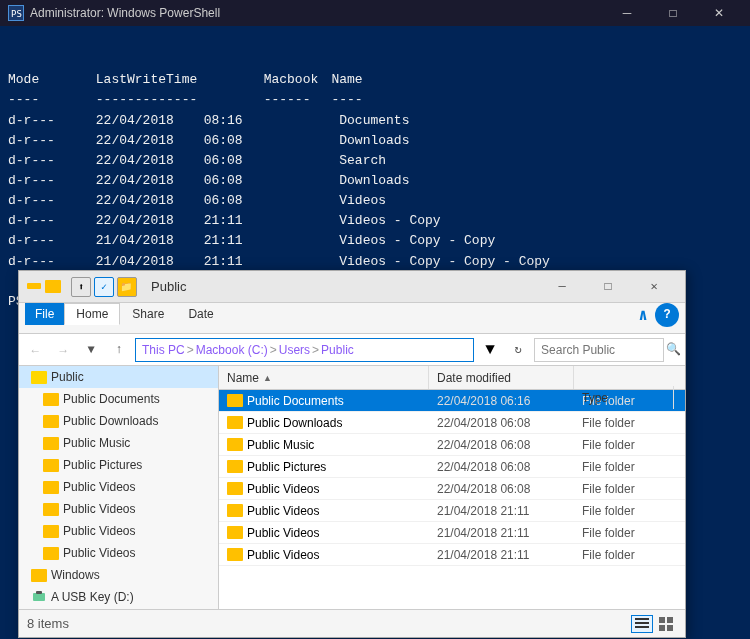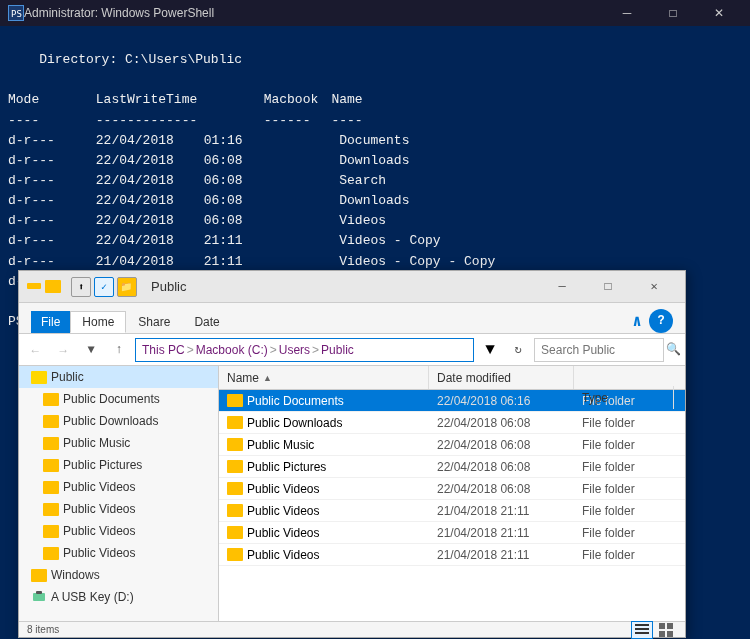--- a/index.html
+++ b/index.html
@@ -13,20 +13,21 @@
       height: 639px;
       background: #012456;
       color: #f0f0f0;
     }
     .ps-titlebar {
       background: #1a1a2e;
       height: 26px;
       display: flex;
       align-items: center;
       padding: 0 8px;
+      gap: 6px;
     }
     .ps-titlebar-icon {
       width: 16px; height: 16px;
       background: #4a90d9;
       display: flex; align-items: center; justify-content: center;
       font-size: 10px; color: white;
     }
     .ps-titlebar-title {
       flex: 1;
       font-size: 12px;
@@ -87,23 +88,23 @@
       cursor: pointer;
     }
 
     
     .exp-ribbon {
       background: #f5f5f5;
       border-bottom: 1px solid #cccccc;
     }
     .exp-ribbon-tabs {
       display: flex;
-      align-items: flex-end;
+      align-items: flex-start;
       height: 30px;
-      padding: 0 12px;
+      padding: 0 6px;
     }
     .exp-tab {
       padding: 4px 12px;
       font-family: 'Segoe UI', sans-serif;
       font-size: 12px;
       cursor: pointer;
       color: #333;
     }
     .exp-tab.active {
       background: white;
@@ -141,21 +142,21 @@
       flex: 1;
       height: 24px;
       border: 1px solid #0078d7;
       padding: 2px 6px;
       font-family: 'Segoe UI', sans-serif;
       font-size: 12px;
       display: flex;
       align-items: center;
       background: white;
     }
-    .path-part { color: #701a75; }
+    .path-part { color: #8b5cf6; }
     .path-sep { color: #999; margin: 0 2px; }
     .exp-refresh {
       width: 24px; height: 24px;
       display: flex; align-items: center; justify-content: center;
       cursor: pointer; color: #555; font-size: 12px;
     }
     .exp-search {
       width: 130px; height: 24px;
       border: 1px solid #cccccc;
       padding: 2px 6px;
@@ -250,27 +251,27 @@
       text-overflow: ellipsis;
     }
     .file-cell.name { width: 210px; display: flex; align-items: center; gap: 4px; }
     .file-cell.date { width: 145px; color: #555; }
     .file-cell.type { width: 100px; color: #555; }
     .file-row.selected-blue .file-cell.date,
     .file-row.selected-blue .file-cell.type { color: #ddd; }
 
     
     .exp-statusbar {
-      height: 16px;
+      height: 28px;
       border-top: 1px solid #cccccc;
       display: flex;
       align-items: center;
       padding: 0 8px;
       font-family: 'Segoe UI', sans-serif;
-      font-size: 10px;
+      font-size: 13px;
       color: #555;
       background: #f5f5f5;
       justify-content: space-between;
     }
     .view-btns { display: flex; gap: 2px; }
     .view-btn {
       width: 22px; height: 18px;
       display: flex; align-items: center; justify-content: center;
       font-size: 12px; cursor: pointer; color: #555;
       border: 1px solid transparent;
@@ -299,38 +300,37 @@
     <span class="ps-titlebar-title">Administrator: Windows PowerShell</span>
     <div class="ps-titlebar-btns">
       <div class="ps-btn">─</div>
       <div class="ps-btn">□</div>
       <div class="ps-btn close">✕</div>
     </div>
   </div>
 
   <div class="ps-content">
     <div>&nbsp;</div>
-    <div><span>&nbsp;&nbsp;&nbsp;&nbsp;Directory: C:\Users\Public</span></div>
     <div>&nbsp;</div>
     <div>
       <span style="display:inline-block;width:80px">Mode</span>
       <span style="display:inline-block;width:160px">LastWriteTime</span>
       <span style="display:inline-block;width:60px">Macbook</span>
       <span>Name</span>
     </div>
     <div>
       <span style="display:inline-block;width:80px">----</span>
       <span style="display:inline-block;width:160px">-------------</span>
       <span style="display:inline-block;width:60px">------</span>
       <span>----</span>
     </div>
     <div>
       <span style="display:inline-block;width:80px">d-r---</span>
       <span style="display:inline-block;width:100px">22/04/2018</span>
-      <span style="display:inline-block;width:60px">01:16</span>
+      <span style="display:inline-block;width:60px">08:16</span>
       <span style="display:inline-block;width:60px"></span>
       <span>Documents</span>
     </div>
     <div>
       <span style="display:inline-block;width:80px">d-r---</span>
       <span style="display:inline-block;width:100px">22/04/2018</span>
       <span style="display:inline-block;width:60px">06:08</span>
       <span style="display:inline-block;width:60px"></span>
       <span>Downloads</span>
     </div>

